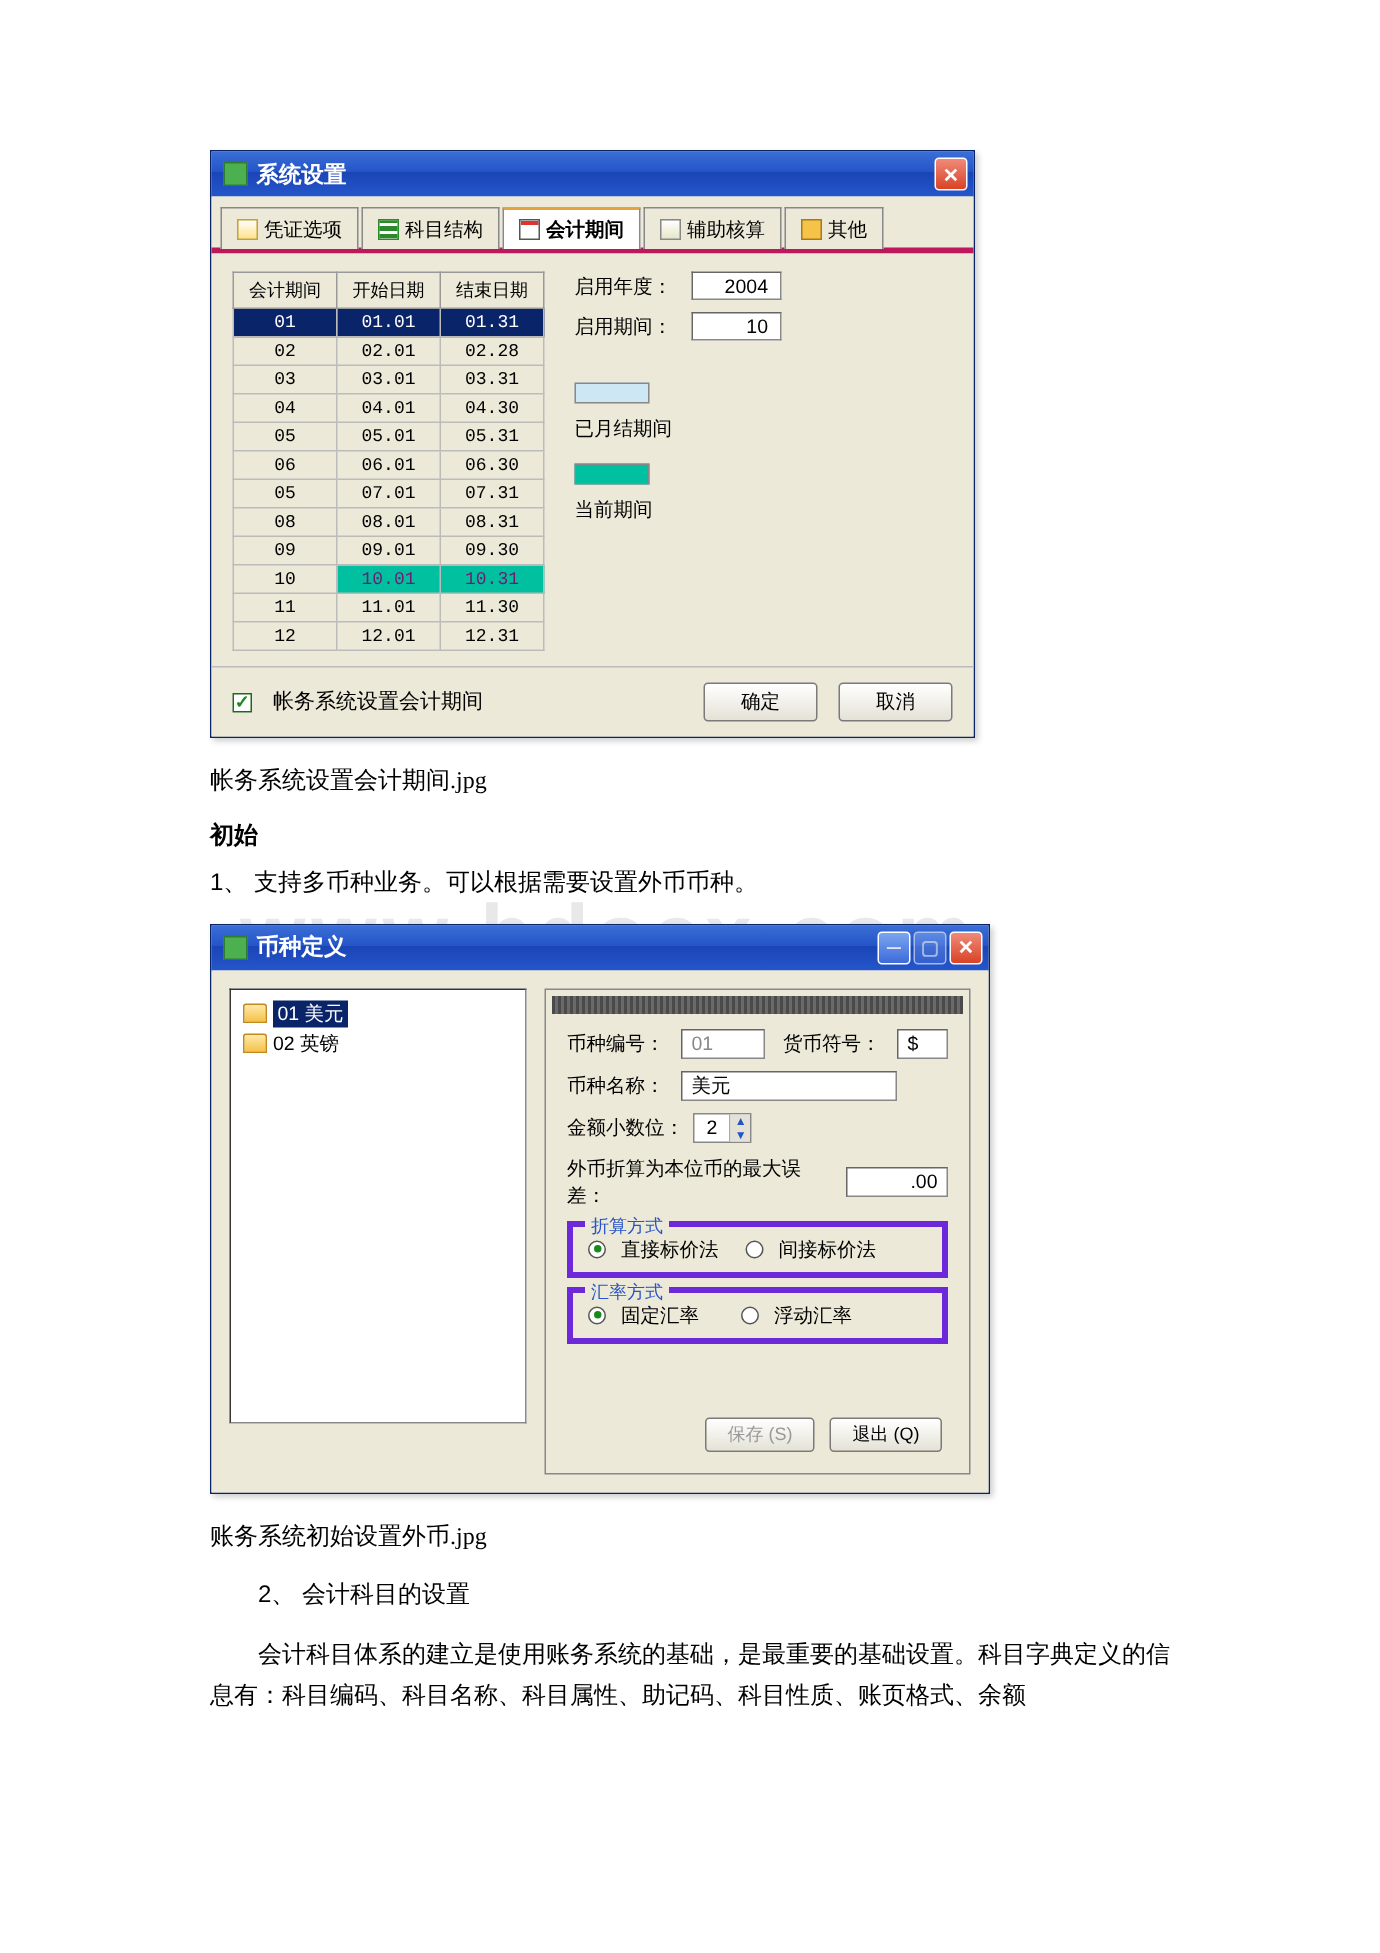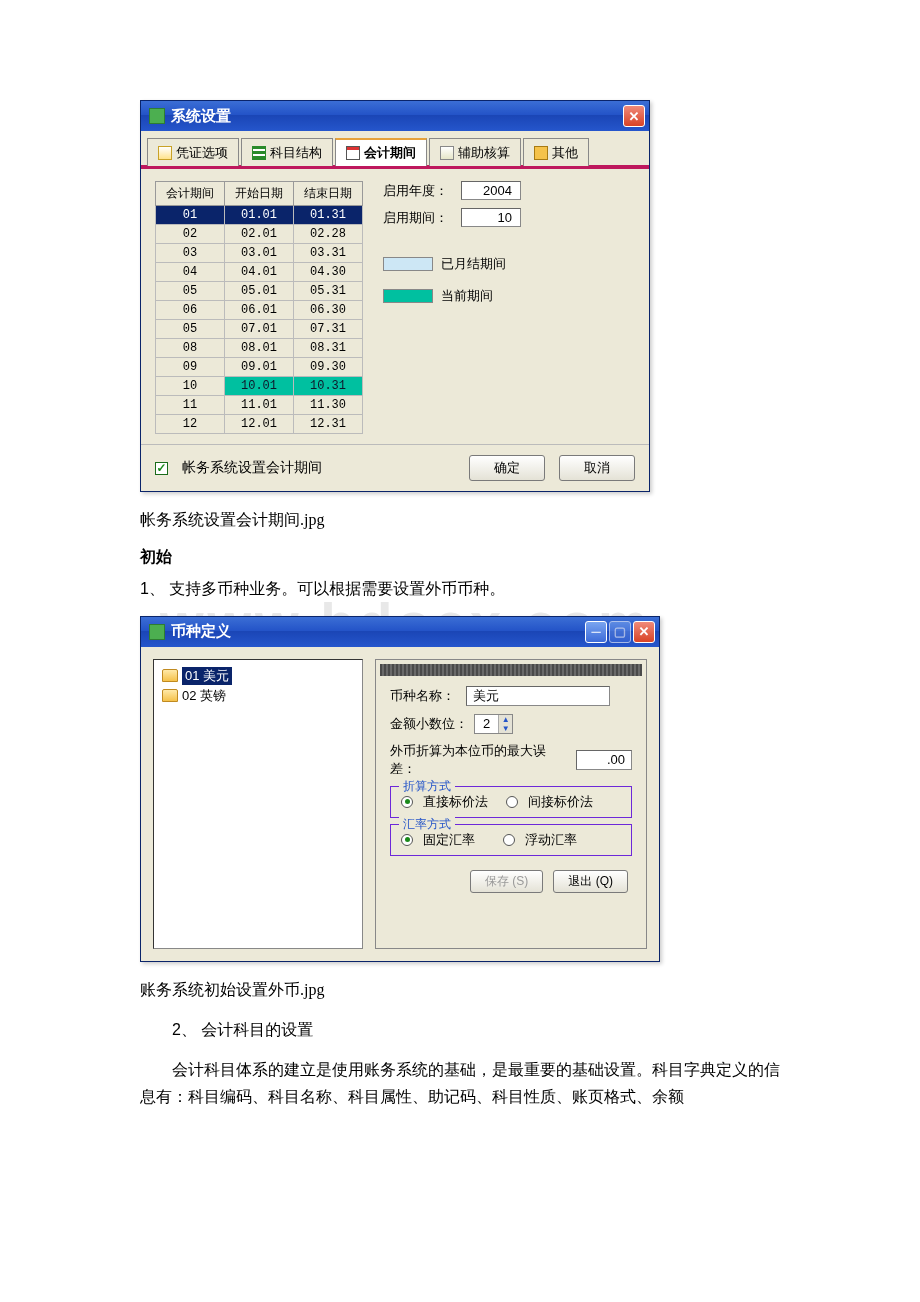--- a/index.html
+++ b/index.html
@@ -117,21 +117,21 @@
     font-weight: normal;
   }
   .periodtable td {
     background: #ece9d8;
     border: 1px solid #bbb;
     padding: 2px 10px;
     text-align: center;
     font-family: "Courier New", monospace;
   }
   .periodtable tr.sel td { background: #0a246a; color: #fff; }
-  .periodtable tr.curr td.d { background: #00c0a0; color: #0f172a; }
+  .periodtable tr.curr td.d { background: #00c0a0; color: #701a75; }
   .periodtable tr.curr td.p { background: #ece9d8; }
   .rightpanel {
     flex: 1;
     font-size: 13px;
   }
   .fieldrow {
     display: flex;
     align-items: center;
     gap: 8px;
     margin-bottom: 8px;
@@ -143,23 +143,24 @@
     border-top-color: #666;
     border-left-color: #666;
     padding: 1px 8px;
     min-width: 60px;
     text-align: right;
     display: inline-block;
     font-family: Arial, sans-serif;
   }
   .legend {
     display: flex;
-    align-items: center;
+    align-items: flex-start;
     gap: 8px;
     margin-top: 14px;
+    flex-direction: column;
   }
   .swatch {
     width: 50px; height: 14px;
     border: 1px solid #888;
     display: inline-block;
   }
   .swatch.light { background: #cde7f5; }
   .swatch.teal { background: #00c0a0; }
   .dialog-footer {
     border-top: 1px solid #bbb;
@@ -182,21 +183,21 @@
     font-weight: bold;
   }
   .btn {
     background: linear-gradient(to bottom, #fff, #e4e2d6);
     border: 1px solid #7a7a7a;
     border-radius: 3px;
     padding: 3px 24px;
     font-size: 13px;
     cursor: pointer;
   }
-  .btn.small { padding: 2px 14px; font-size: 12px; }
+  .btn.small { padding: 2px 14px; font-size: 12px; margin-top: 35px; }
   .btn.disabled { color: #999; cursor: default; }
   .caption {
     margin: 6px 0 16px 0;
     font-size: 16px;
     font-family: "SimSun", serif;
   }
   .heading {
     font-weight: bold;
     font-size: 16px;
     margin: 6px 0;
@@ -278,21 +279,21 @@
     display: inline-flex;
     border: 1px solid #888;
     background: #fff;
     height: 20px;
     align-items: stretch;
   }
   .spinner .sval { padding: 0 8px; display: flex; align-items: center; }
   .spinner .sbtns { width: 14px; display: flex; flex-direction: column; border-left: 1px solid #aaa; }
   .spinner .sb { flex: 1; background: #e4e2d6; display: flex; align-items: center; justify-content: center; font-size: 8px; cursor: pointer; color: #2454c8; }
   .group {
-    border: 1px solid #6d28d9;
+    border: 4px solid #6d28d9;
     padding: 6px 10px 6px 10px;
     margin: 4px 0 6px 0;
     position: relative;
   }
   .group .gt {
     position: absolute;
     top: -9px; left: 8px;
     background: #ece9d8;
     padding: 0 4px;
     color: #2454c8;
@@ -479,36 +480,42 @@
       </div>
       <div class="treeitem">
         <span class="foldericon"></span>
         <span class="txt">02  英镑</span>
       </div>
     </div>
     <div class="formpane">
       <div class="decor"></div>
       <div class="inner">
         <div class="frow">
+          <label>币种编号：</label>
+          <input class="inp ro" readonly="" value="01" style="">
+          <label style="margin-left:6px;">货币符号：</label>
+          <input class="inp" style="width: 34px;" value="$">
+        </div>
+        <div class="frow">
           <label>币种名称：</label>
           <input class="inp wide" value="美元" style="">
         </div>
         <div class="frow">
           <label>金额小数位：</label>
           <span class="spinner">
             <span class="sval">2</span>
             <span class="sbtns">
               <span class="sb">▲</span>
               <span class="sb">▼</span>
             </span>
           </span>
         </div>
         <div class="frow">
           <label style="min-width:auto;">外币折算为本位币的最大误差：</label>
-          <input class="inp" style="width: 56px; text-align: right;" value=".00">
+          <input class="inp" style="width: 68px; text-align: right;" value=".00">
         </div>
         <div class="group">
           <span class="gt">折算方式</span>
           <div class="frow" style="margin-bottom:0;gap:10px;">
             <span class="radio checked"></span>
             <span>直接标价法</span>
             <span class="radio" style="margin-left:8px;"></span>
             <span>间接标价法</span>
           </div>
         </div>

